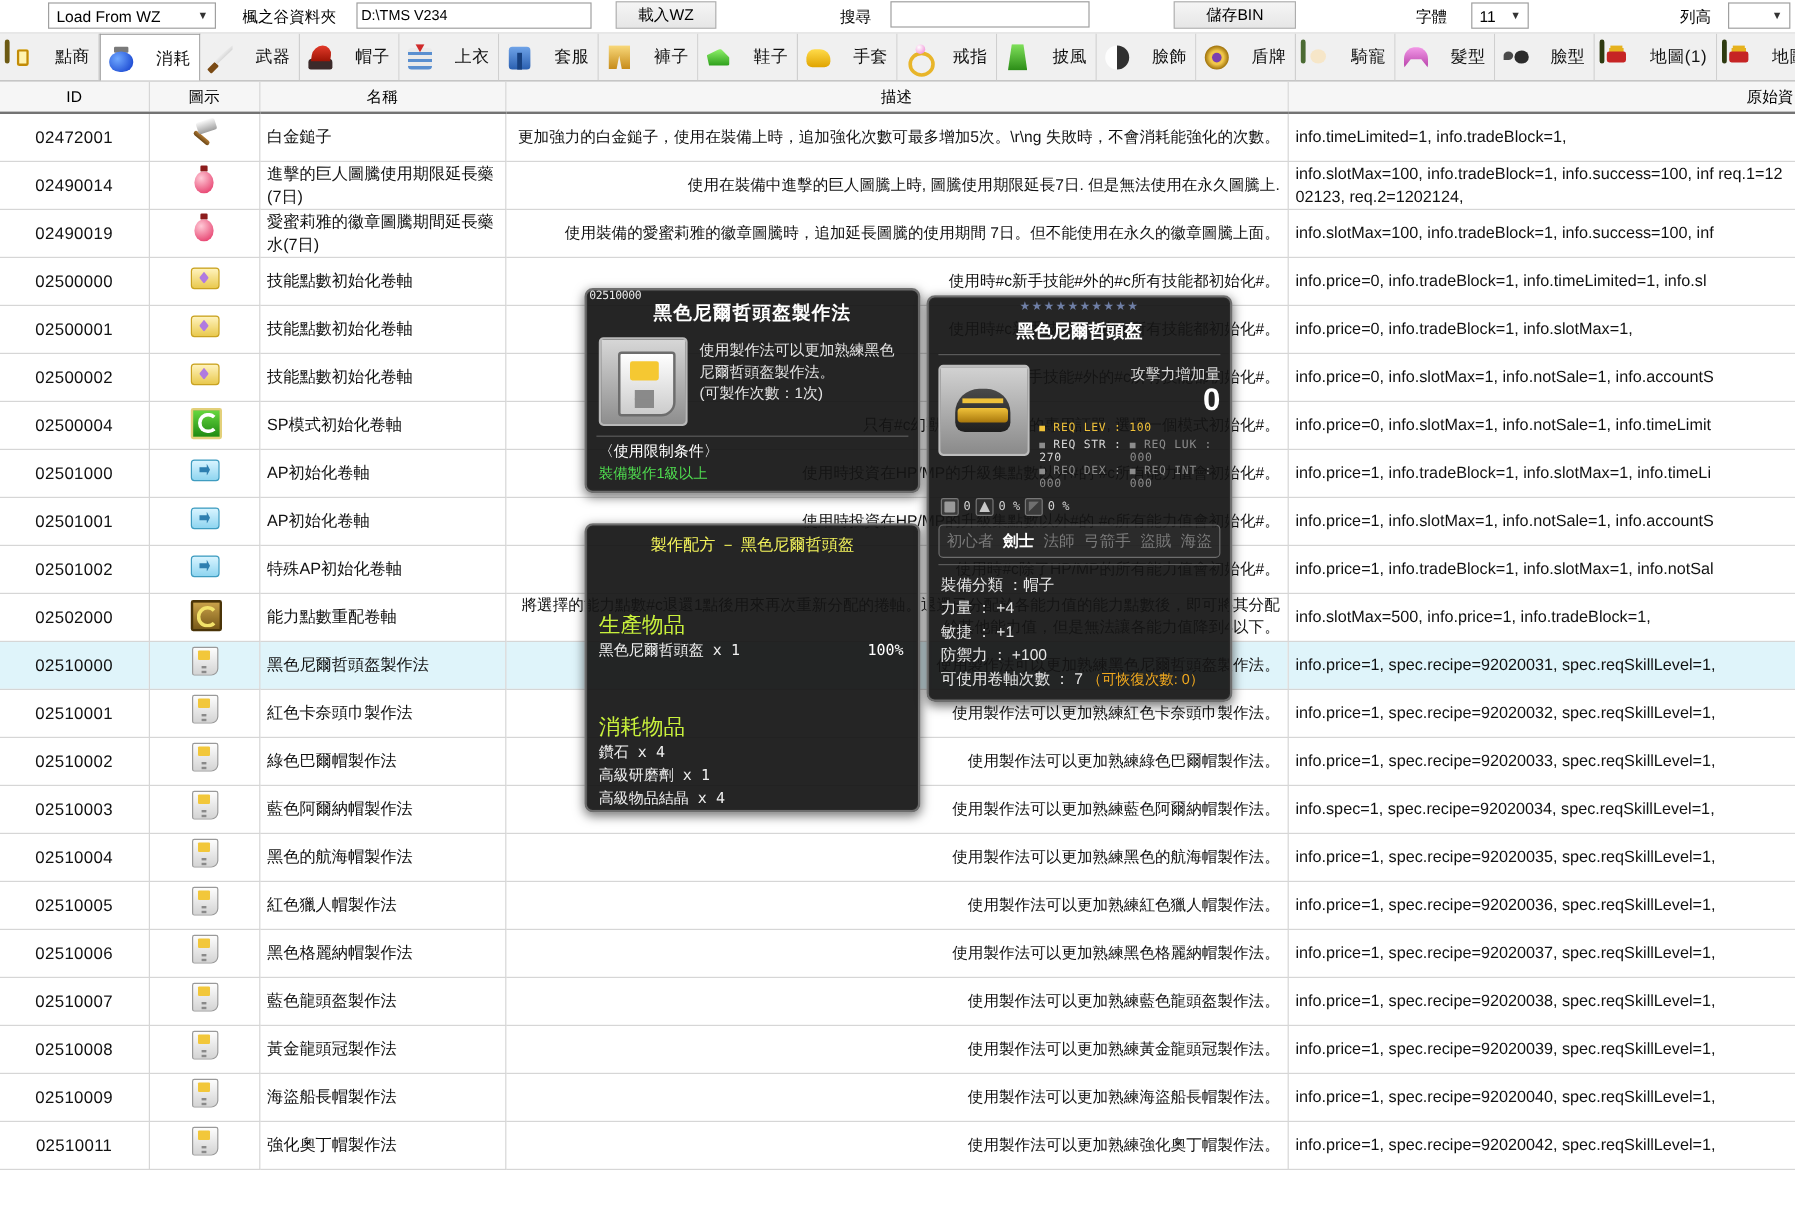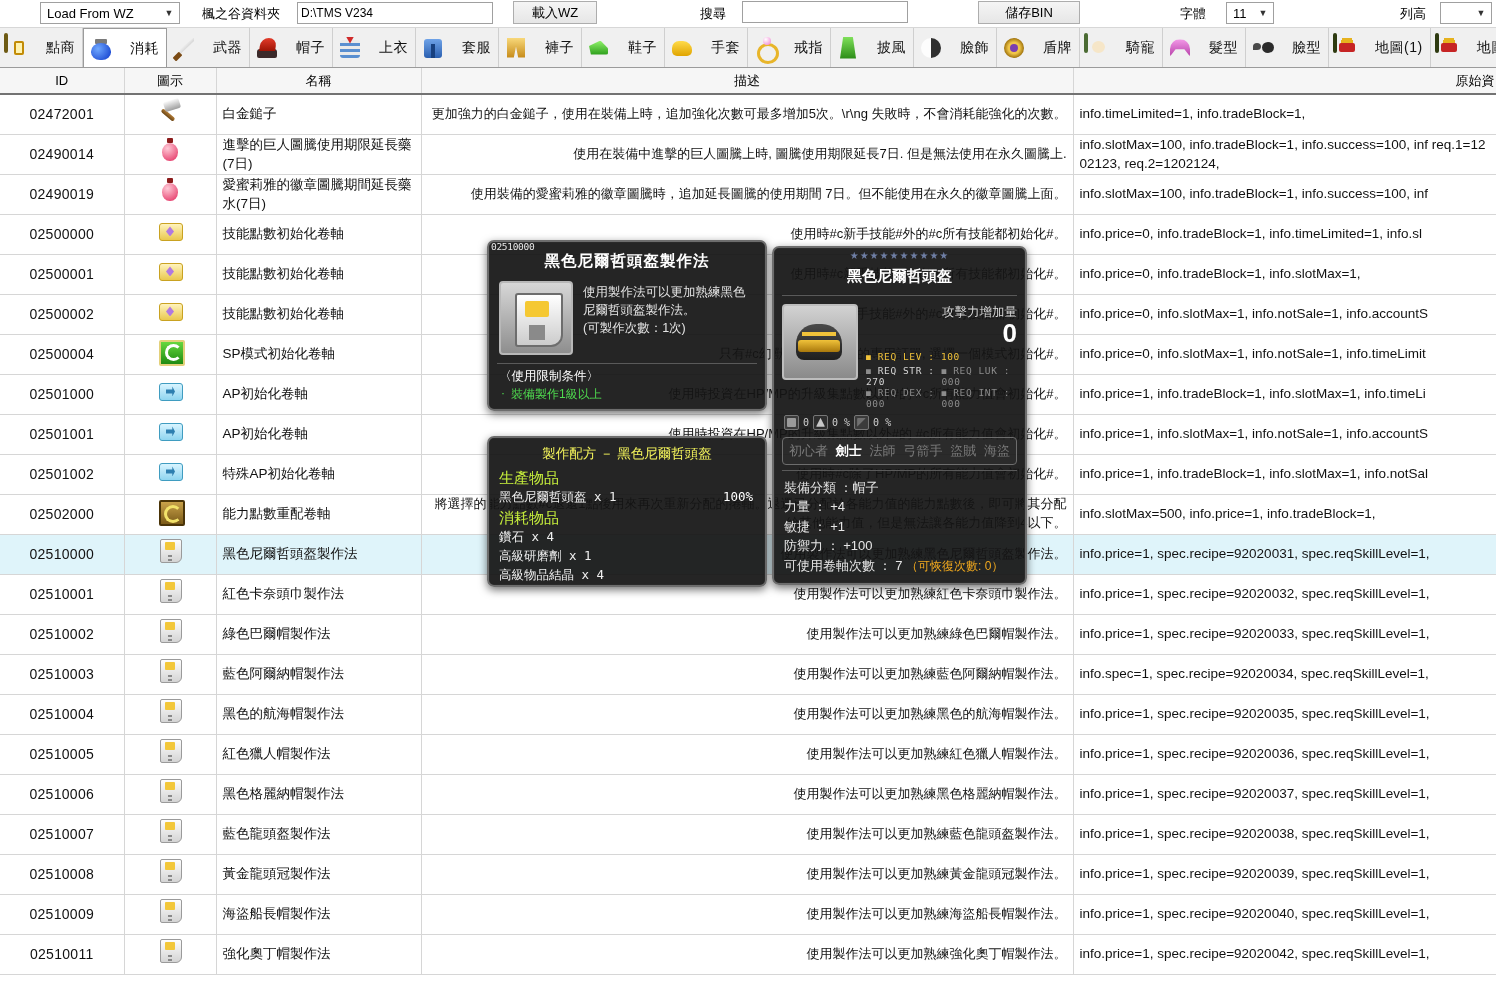--- a/index.html
+++ b/index.html
@@ -244,26 +244,26 @@
     width: 74px; height: 74px; flex: 0 0 74px;
     background: linear-gradient(#d7d7d7,#8e8e8e);
     border: 2px solid #b8b8b8; border-radius: 4px;
     position: relative;
   }
   .rec-icon:before{content:"";position:absolute;left:14px;top:10px;width:44px;height:50px;background:linear-gradient(#ffffff,#cccccc);border:2px solid #6d6d6d;border-radius:3px 3px 12px 3px;}
   .rec-icon:after{content:"";position:absolute;left:24px;top:18px;width:24px;height:16px;background:#f5c832;border-radius:2px;
       box-shadow:0 20px 0 -4px #8a8a8a, 0 27px 0 -4px #8a8a8a;}
   .rec-text { flex: 1; font-size: 12.5px; line-height: 1.45; color: #e4e4e4; padding-top: 2px; }
   .rec-cond-title { color:#ffffff; font-size:12.5px; padding: 2px 10px 0; }
-  .rec-cond-item { color:#4fdc4f; font-size:12px; padding: 1px 10px 6px 22px; position:relative; }
+  .rec-cond-item { color:#4fdc4f; font-size:12px; padding: 1px 10px 6px 10px; position:relative; }
   .rec-cond-item:before{content:"·"; position:absolute; left:12px; color:#4fdc4f;}
 
   #tip-formula { left: 487px; top: 368px; width: 280px; }
   .form-title { text-align:center; color:#f3f35b; font-size:13.5px; padding:7px 4px 4px; }
-  .form-sub { color:#c8f03c; font-size:15px; padding: 2px 10px 0; }
+  .form-sub { color:#c8f03c; font-size:18px; padding: 2px 10px 0; margin-top: 40px; }
   .form-row { display:flex; justify-content:space-between; color:#efefef; font-size:12.5px;
               padding: 1px 12px 1px 10px; font-family:"DejaVu Sans Mono", monospace; }
   .form-row .fq { color:#ffffff; }
 
   
   #tip-item { left: 772px; top: 178px; width: 255px; }
   .stars { text-align:center; font-size:10px; letter-spacing:1px; color:#6f7fa6; margin-top:2px; }
   .it-title { text-align:center; font-size:15px; font-weight:bold; color:#fff; padding:6px 4px 7px; }
   .it-mid { display:flex; padding: 6px 8px 2px; gap: 8px; }
   .it-icon {

